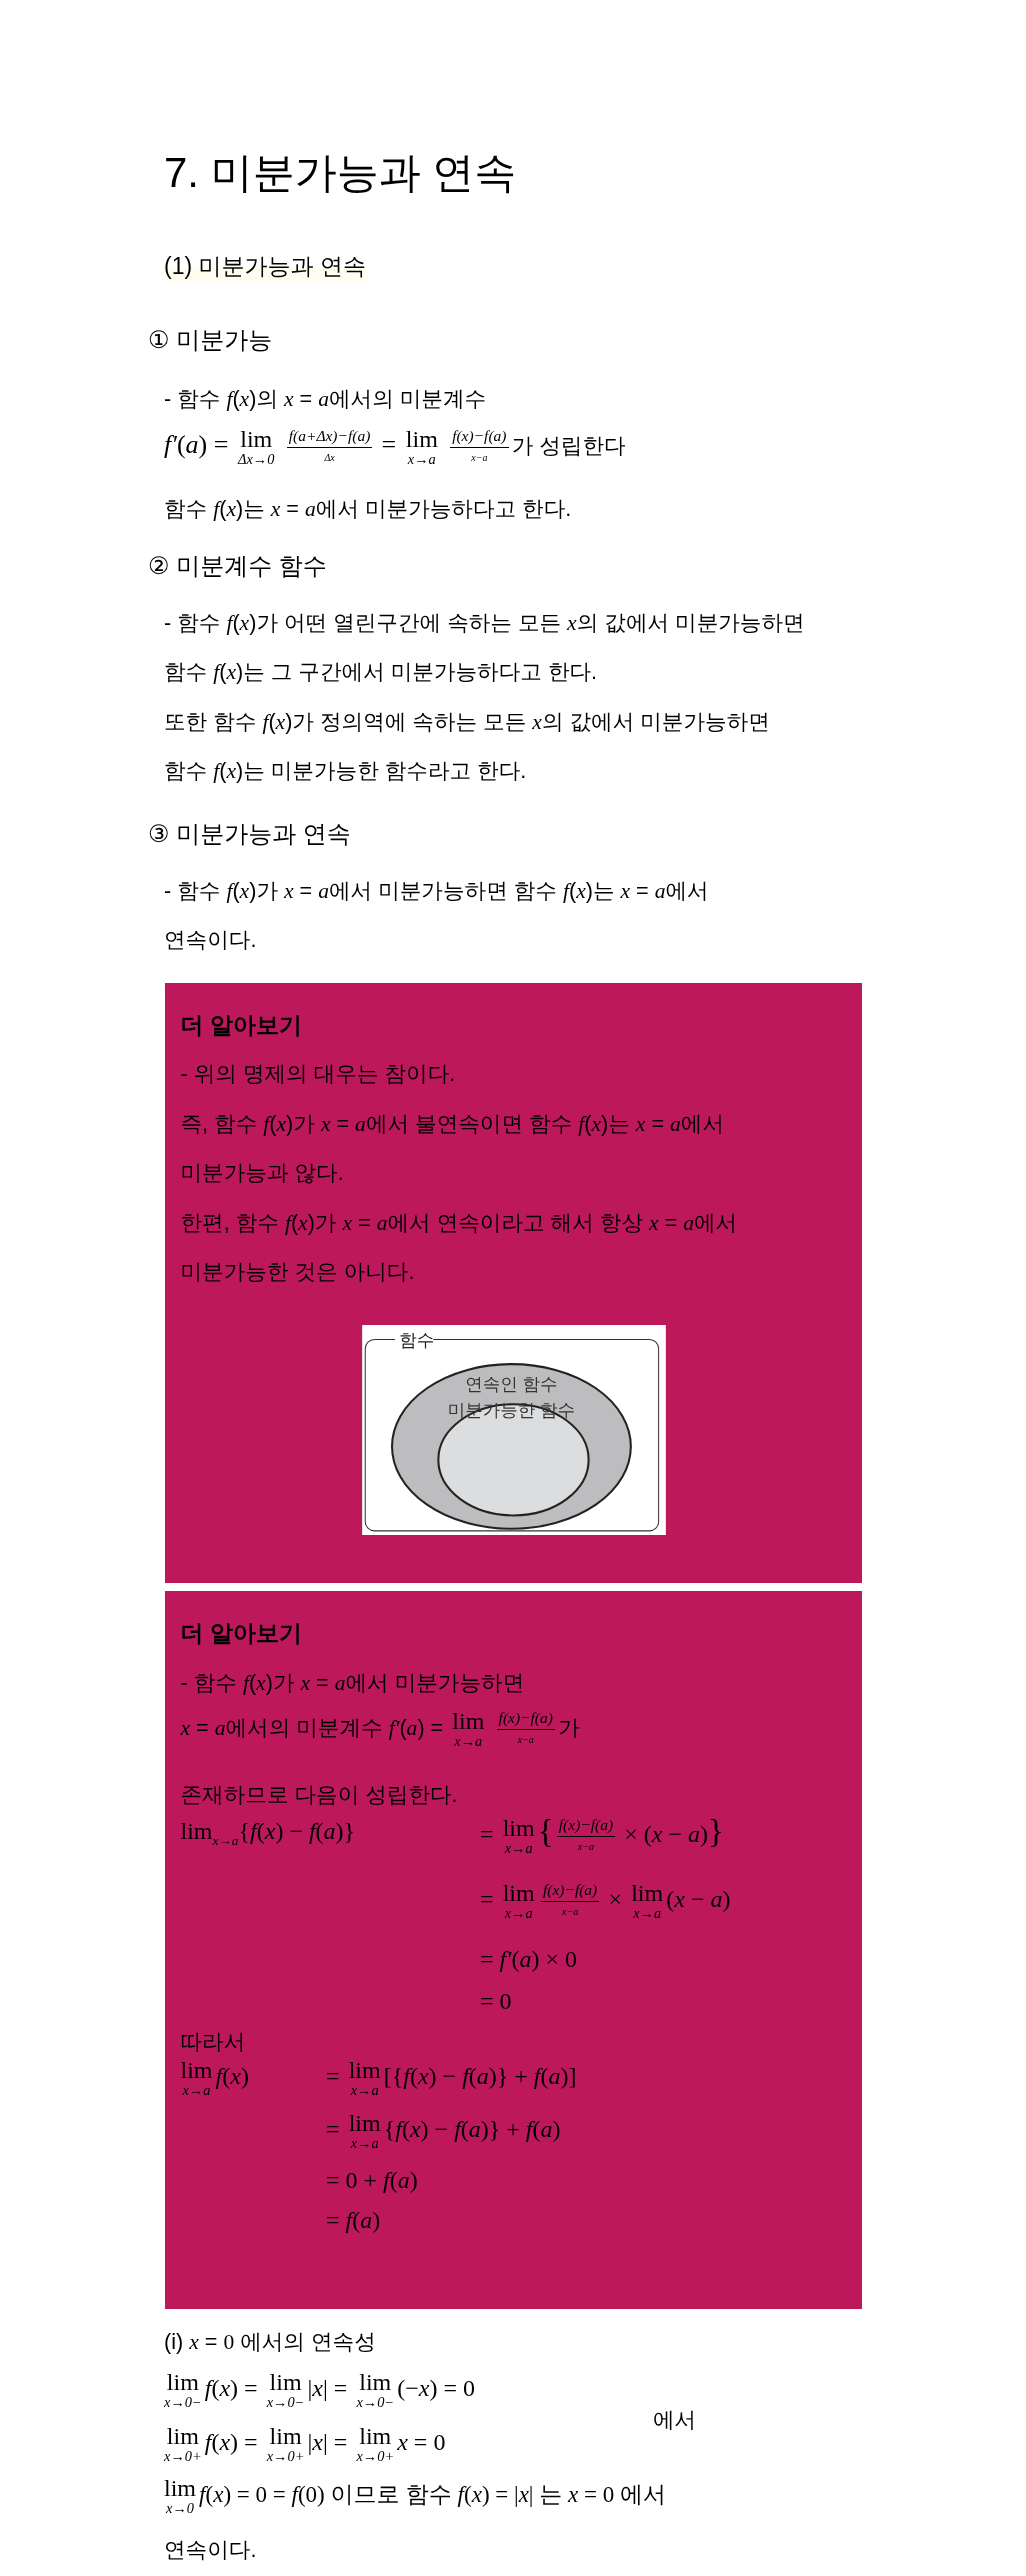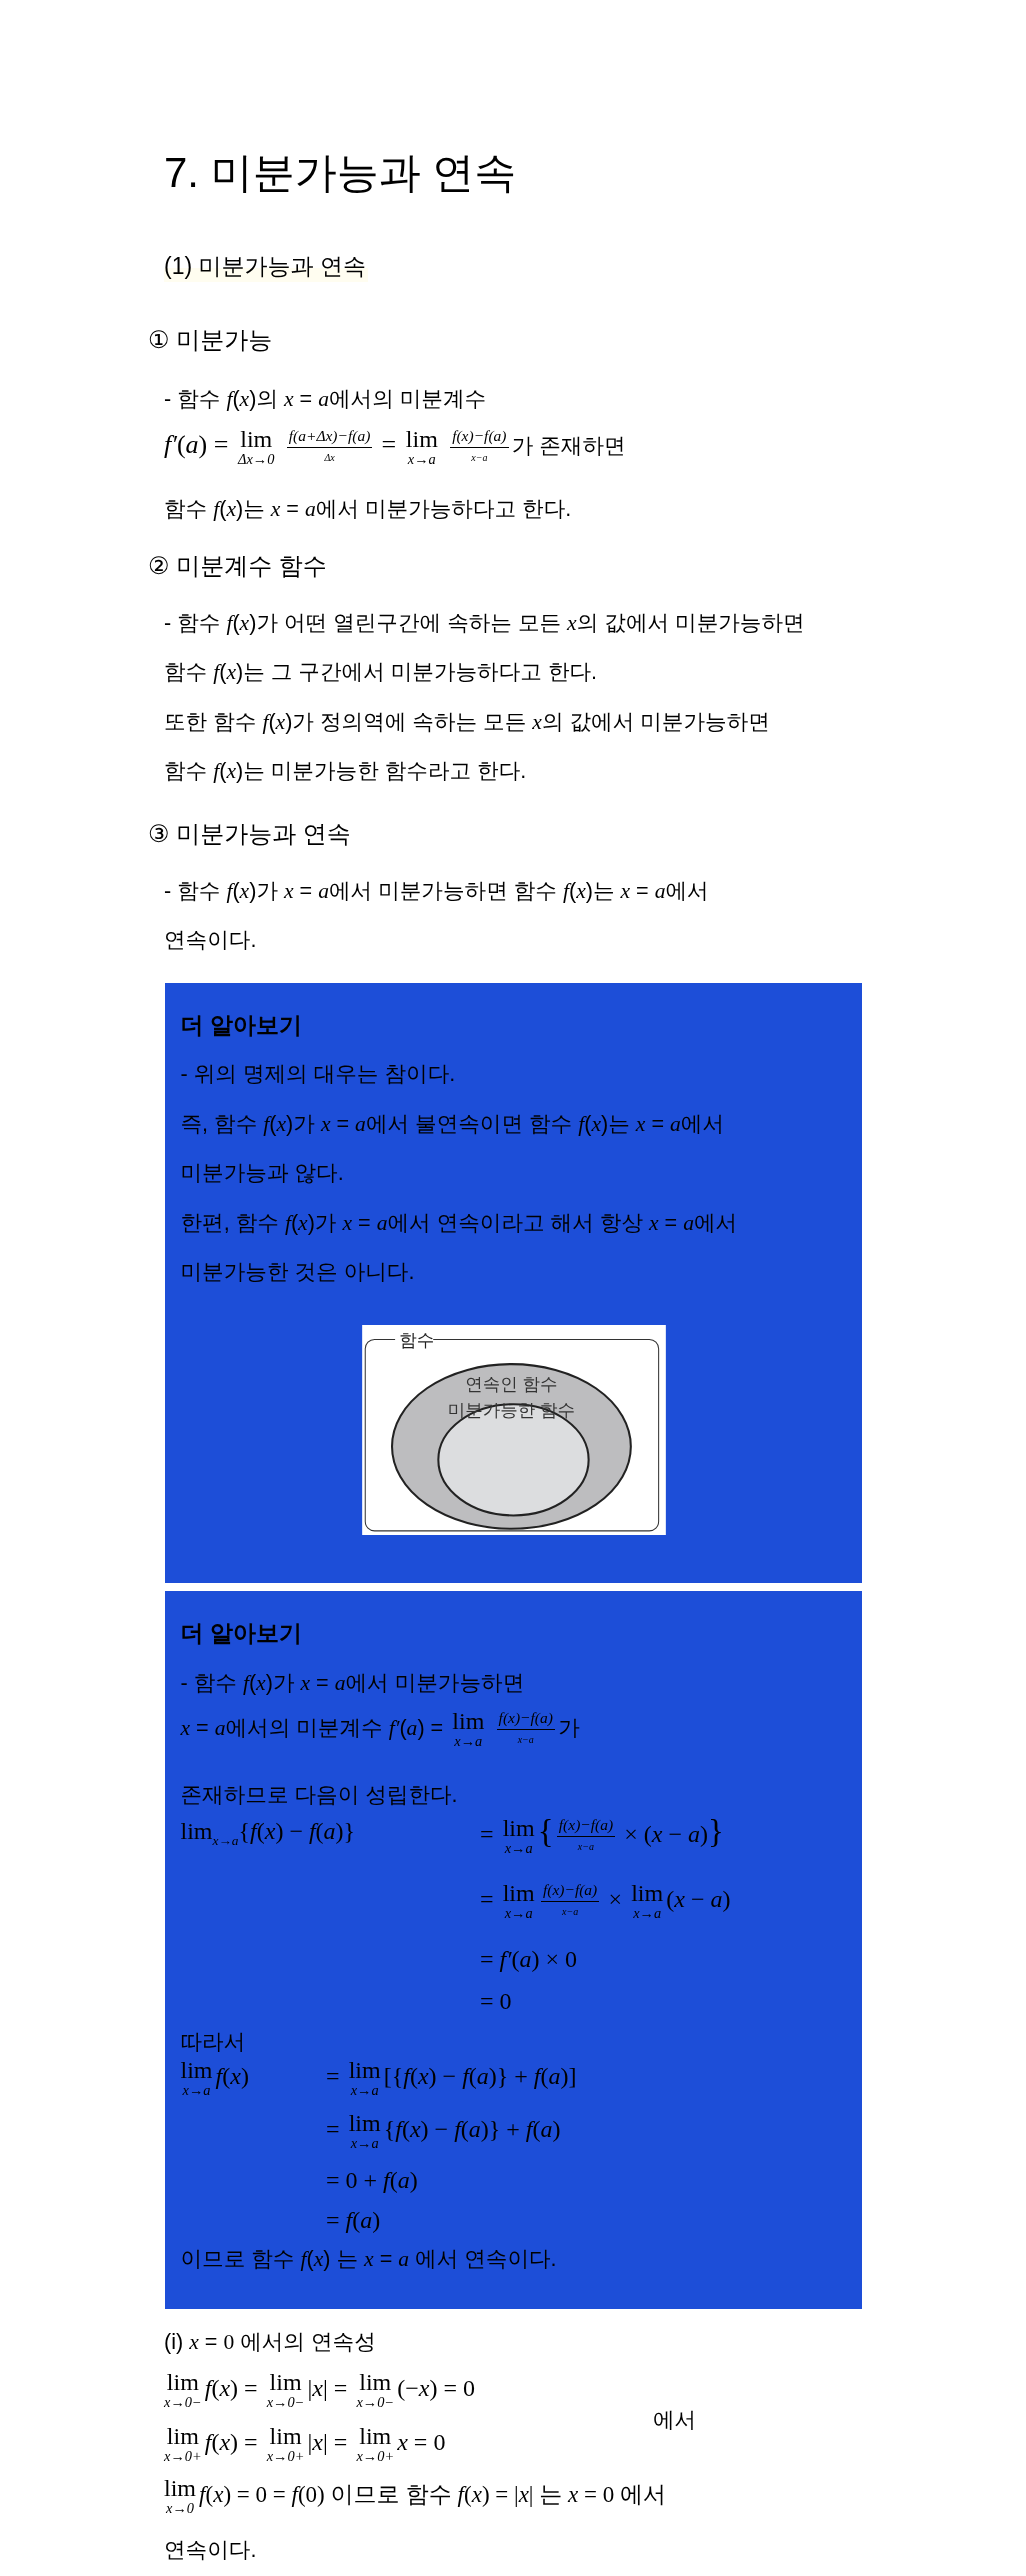--- a/index.html
+++ b/index.html
@@ -12,21 +12,21 @@
   }
   .page { position: relative; width: 1026px; height: 3487px; }
   .abs { position: absolute; white-space: nowrap; }
   .m { font-family: "Liberation Serif", "DejaVu Serif", serif; font-style: italic; }
   .r { font-family: "Liberation Serif", "DejaVu Serif", serif; font-style: normal; }
   .h1 { font-size: 42px; left: 164px; top: 145px; }
   .h2 { font-size: 23px; left: 164px; top: 251px;
         background: linear-gradient(to bottom, transparent 55%, #fffdf0 55%); padding-right: 2.1px; }
   .h3 { font-size: 24px; left: 148px; }
   .p { font-size: 21.6px; left: 164px; }
-  .box { position: absolute; left: 165px; width: 697px; background: #1d4ed8; }
+  .box { position: absolute; left: 165px; width: 697px; background: #be185d; }
   .box .p { left: 15.5px; }
   .boxtitle { font-weight: bold; font-size: 23px; left: 15.5px; }
   .frac { display: inline-block; vertical-align: middle; text-align: center; margin: 0 3.1px; }
   .frac .num { display: block; font-size: 15.5px; border-bottom: 1.5px solid #000; padding: 0 2.1px; line-height: 20.6px; }
   .frac .den { display: block; font-size: 10px; line-height: 20.6px; }
   .lim { display: inline-block; vertical-align: middle; text-align: center; margin: 0 3.1px; position: relative; }
   .lim .lw { display: block; font-family: "Liberation Serif", serif; font-size: 24px; line-height: 25px; }
   .lim .ls { display: block; font-size: 14.4px; line-height: 15.5px; font-family: "Liberation Serif", serif; font-style: italic; }
   svg text { font-family: "Liberation Sans", sans-serif; }
 </style>
@@ -39,21 +39,21 @@
   <div class="abs h2">(1) 미분가능과 연속</div>
 
   <div class="abs h3" style="top:324px;">① 미분가능</div>
   <div class="abs p" style="top:384px;">- 함수 <span class="m">f</span>(<span class="m">x</span>)의 <span class="m">x</span> = <span class="m">a</span>에서의 미분계수</div>
   <div class="abs p" style="top:426px;">
     <span class="m" style="font-size:26px;">f′</span><span class="r" style="font-size:26px;">(</span><span class="m" style="font-size:26px;">a</span><span class="r" style="font-size:26px;">) = </span>
     <span class="lim"><span class="lw">lim</span><span class="ls">Δx→0</span></span>
     <span class="frac m"><span class="num">f(a+Δx)−f(a)</span><span class="den">Δx</span></span>
     <span class="r" style="font-size:26px;"> = </span>
     <span class="lim"><span class="lw">lim</span><span class="ls">x→a</span></span>
-    <span class="frac m"><span class="num">f(x)−f(a)</span><span class="den">x−a</span></span><span>가 존재하면</span>
+    <span class="frac m"><span class="num">f(x)−f(a)</span><span class="den">x−a</span></span><span>가 성립한다</span>
   </div>
   <div class="abs p" style="top:494px;">함수 <span class="m">f</span>(<span class="m">x</span>)는 <span class="m">x</span> = <span class="m">a</span>에서 미분가능하다고 한다.</div>
 
   <div class="abs h3" style="top:550px;">② 미분계수 함수</div>
   <div class="abs p" style="top:608px;">- 함수 <span class="m">f</span>(<span class="m">x</span>)가 어떤 열린구간에 속하는 모든 <span class="m">x</span>의 값에서 미분가능하면</div>
   <div class="abs p" style="top:657px;">함수 <span class="m">f</span>(<span class="m">x</span>)는 그 구간에서 미분가능하다고 한다.</div>
   <div class="abs p" style="top:707px;">또한 함수 <span class="m">f</span>(<span class="m">x</span>)가 정의역에 속하는 모든 <span class="m">x</span>의 값에서 미분가능하면</div>
   <div class="abs p" style="top:756px;">함수 <span class="m">f</span>(<span class="m">x</span>)는 미분가능한 함수라고 한다.</div>
 
   <div class="abs h3" style="top:818px;">③ 미분가능과 연속</div>
@@ -97,21 +97,20 @@
     <div class="abs r" style="left:315px; top:355px; font-size:24px;">= <span class="m">f′</span>(<span class="m">a</span>) × 0</div>
     <div class="abs r" style="left:315px; top:397px; font-size:24px;">= 0</div>
 
     <div class="abs p" style="top:436px;">따라서</div>
 
     <div class="abs r" style="left:15.5px; top:467px; font-size:24px;"><span class="lim" style="margin-left:0;"><span class="lw">lim</span><span class="ls">x→a</span></span><span class="m">f</span>(<span class="m">x</span>)</div>
     <div class="abs r" style="left:161px; top:467px; font-size:24px;">= <span class="lim"><span class="lw">lim</span><span class="ls">x→a</span></span>[{<span class="m">f</span>(<span class="m">x</span>) − <span class="m">f</span>(<span class="m">a</span>)} + <span class="m">f</span>(<span class="m">a</span>)]</div>
     <div class="abs r" style="left:161px; top:520px; font-size:24px;">= <span class="lim"><span class="lw">lim</span><span class="ls">x→a</span></span>{<span class="m">f</span>(<span class="m">x</span>) − <span class="m">f</span>(<span class="m">a</span>)} + <span class="m">f</span>(<span class="m">a</span>)</div>
     <div class="abs r" style="left:161px; top:576px; font-size:24px;">= 0 + <span class="m">f</span>(<span class="m">a</span>)</div>
     <div class="abs r" style="left:161px; top:616px; font-size:24px;">= <span class="m">f</span>(<span class="m">a</span>)</div>
-    <div class="abs p" style="top:653px;">이므로 함수 <span class="m">f</span>(<span class="m">x</span>) 는 <span class="m">x</span> = <span class="m">a</span> 에서 연속이다.</div>
   </div>
 
   <div class="abs p" style="top:2327px;">(i) <span class="m">x</span> = <span class="r">0</span> 에서의 연속성</div>
   <div class="abs r" style="left:164px; top:2370px; font-size:24px;">
     <span class="lim" style="margin-left:0;"><span class="lw">lim</span><span class="ls">x→0−</span></span><span class="m">f</span>(<span class="m">x</span>) = <span class="lim"><span class="lw">lim</span><span class="ls">x→0−</span></span>|<span class="m">x</span>| = <span class="lim"><span class="lw">lim</span><span class="ls">x→0−</span></span>(−<span class="m">x</span>) = 0
   </div>
   <div class="abs r" style="left:164px; top:2424px; font-size:24px;">
     <span class="lim" style="margin-left:0;"><span class="lw">lim</span><span class="ls">x→0+</span></span><span class="m">f</span>(<span class="m">x</span>) = <span class="lim"><span class="lw">lim</span><span class="ls">x→0+</span></span>|<span class="m">x</span>| = <span class="lim"><span class="lw">lim</span><span class="ls">x→0+</span></span><span class="m">x</span> = 0
   </div>
   <div class="abs p" style="left:653px; top:2405px;">에서</div>

